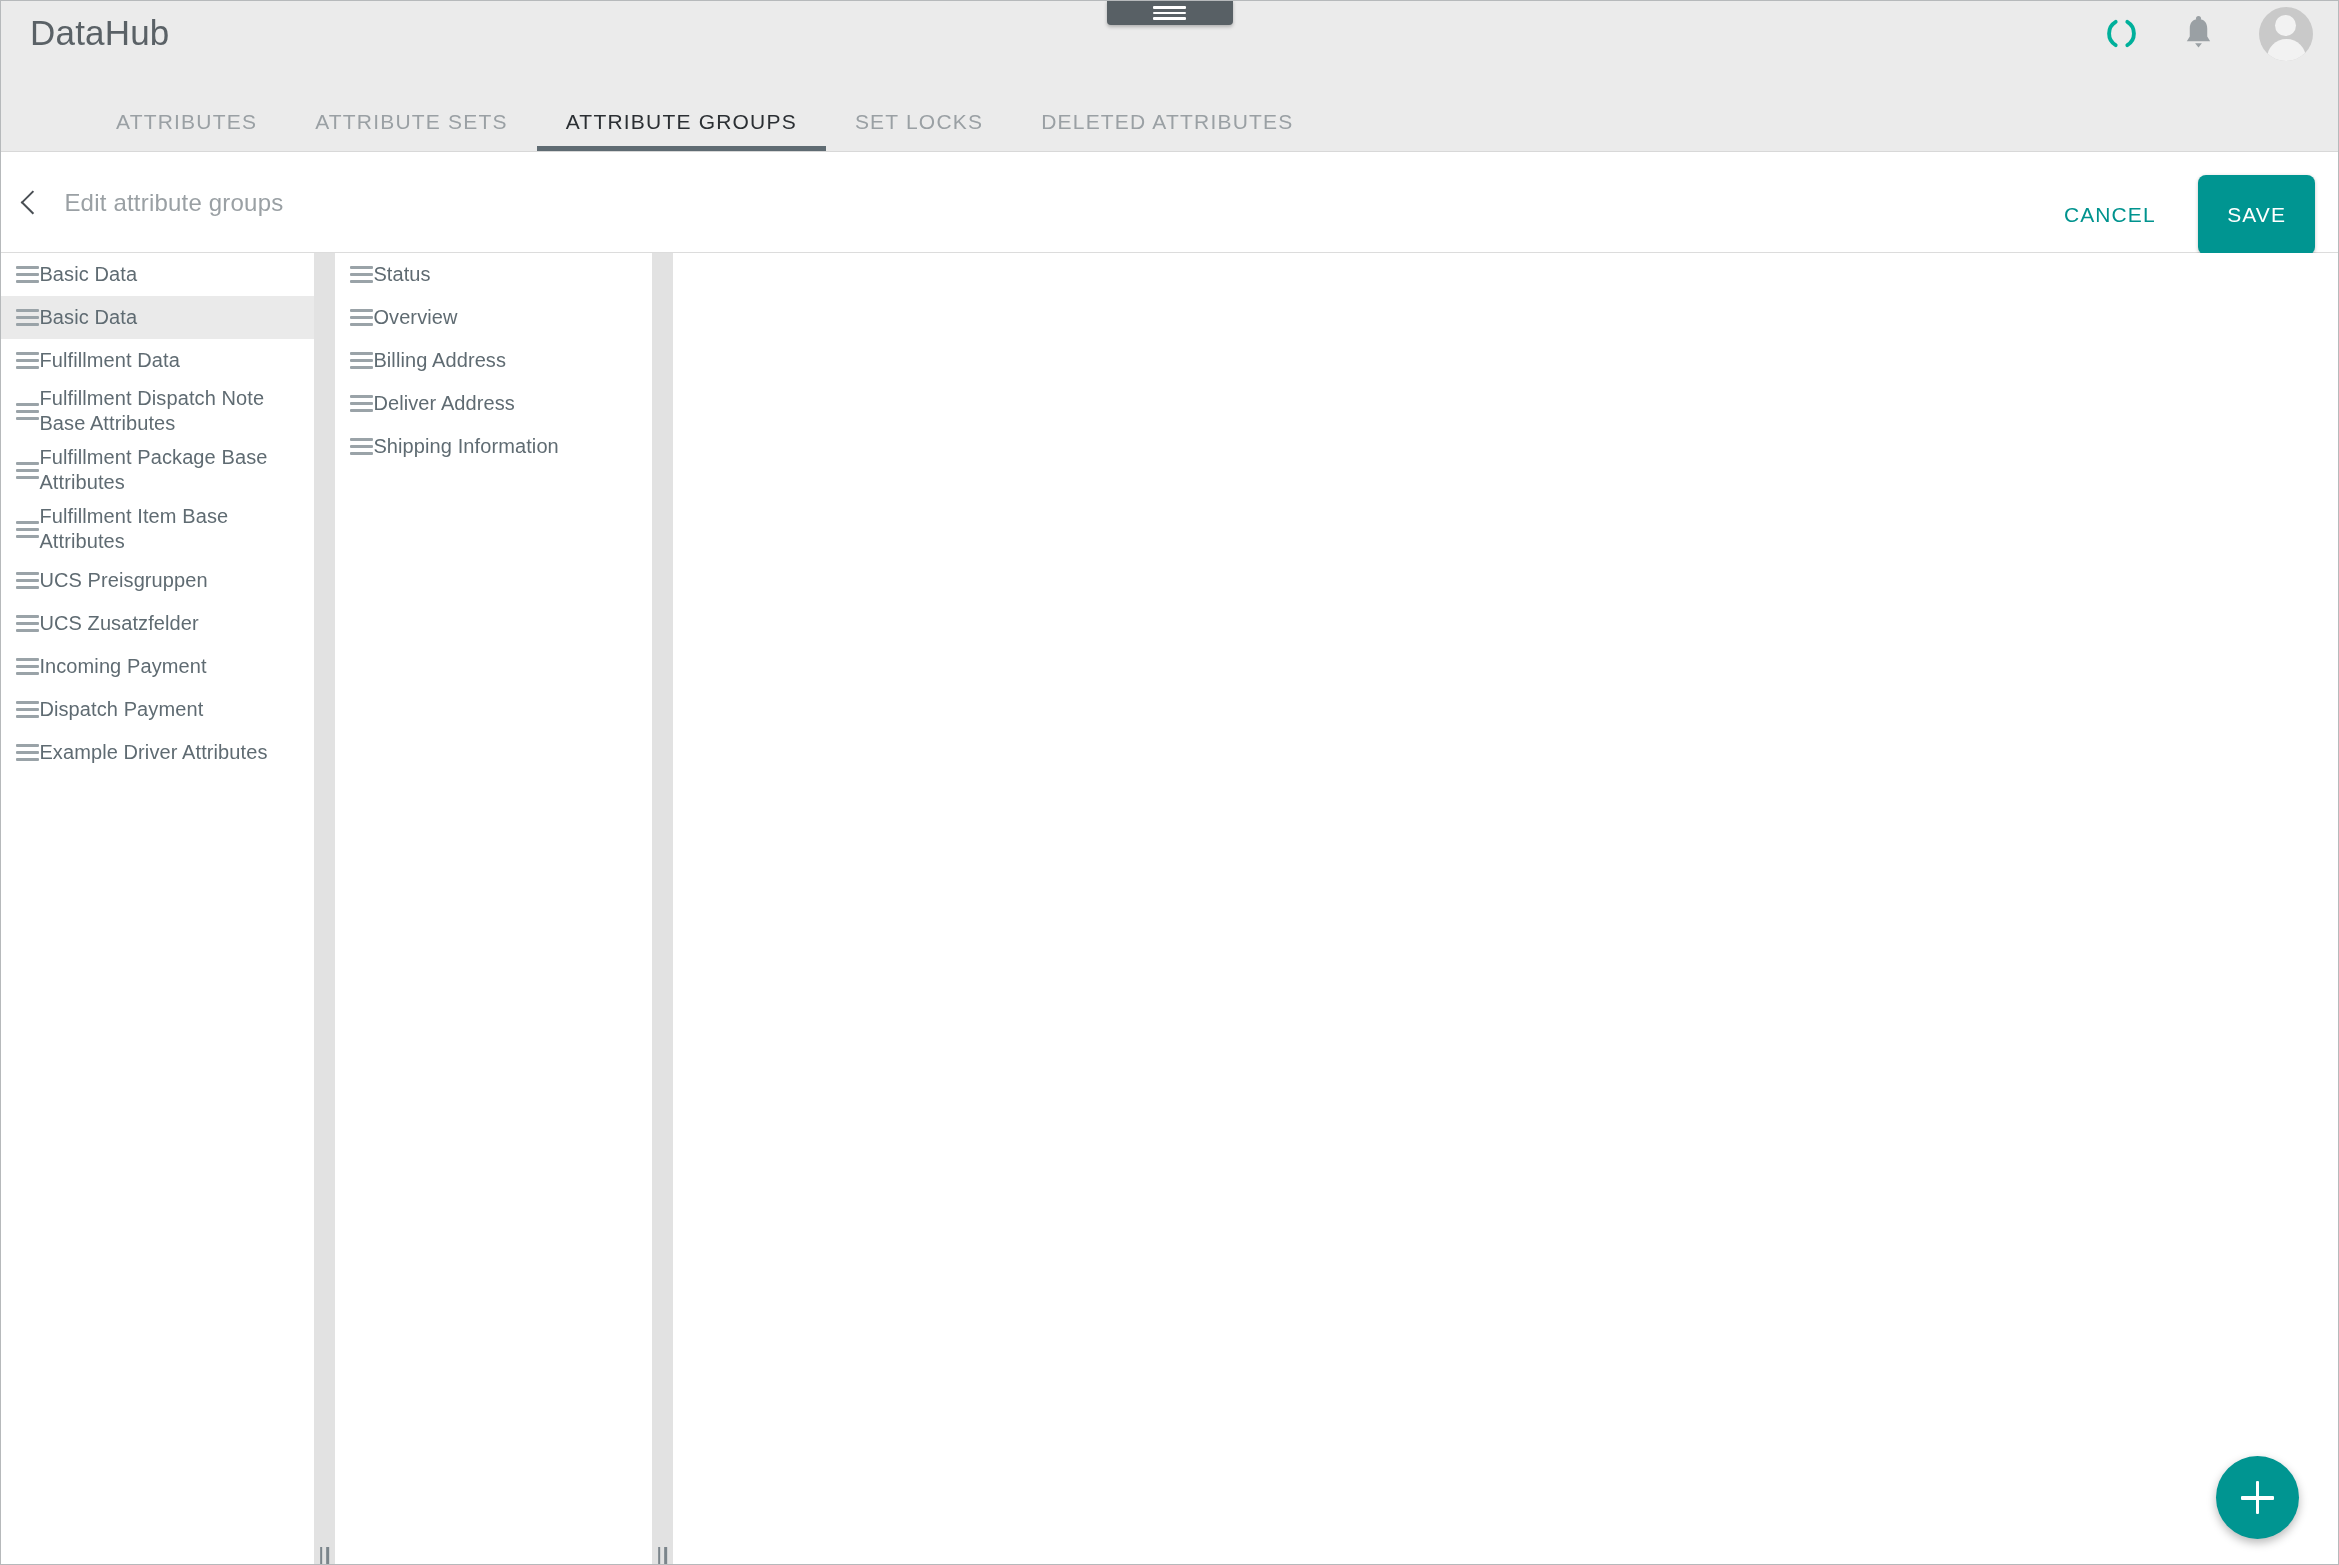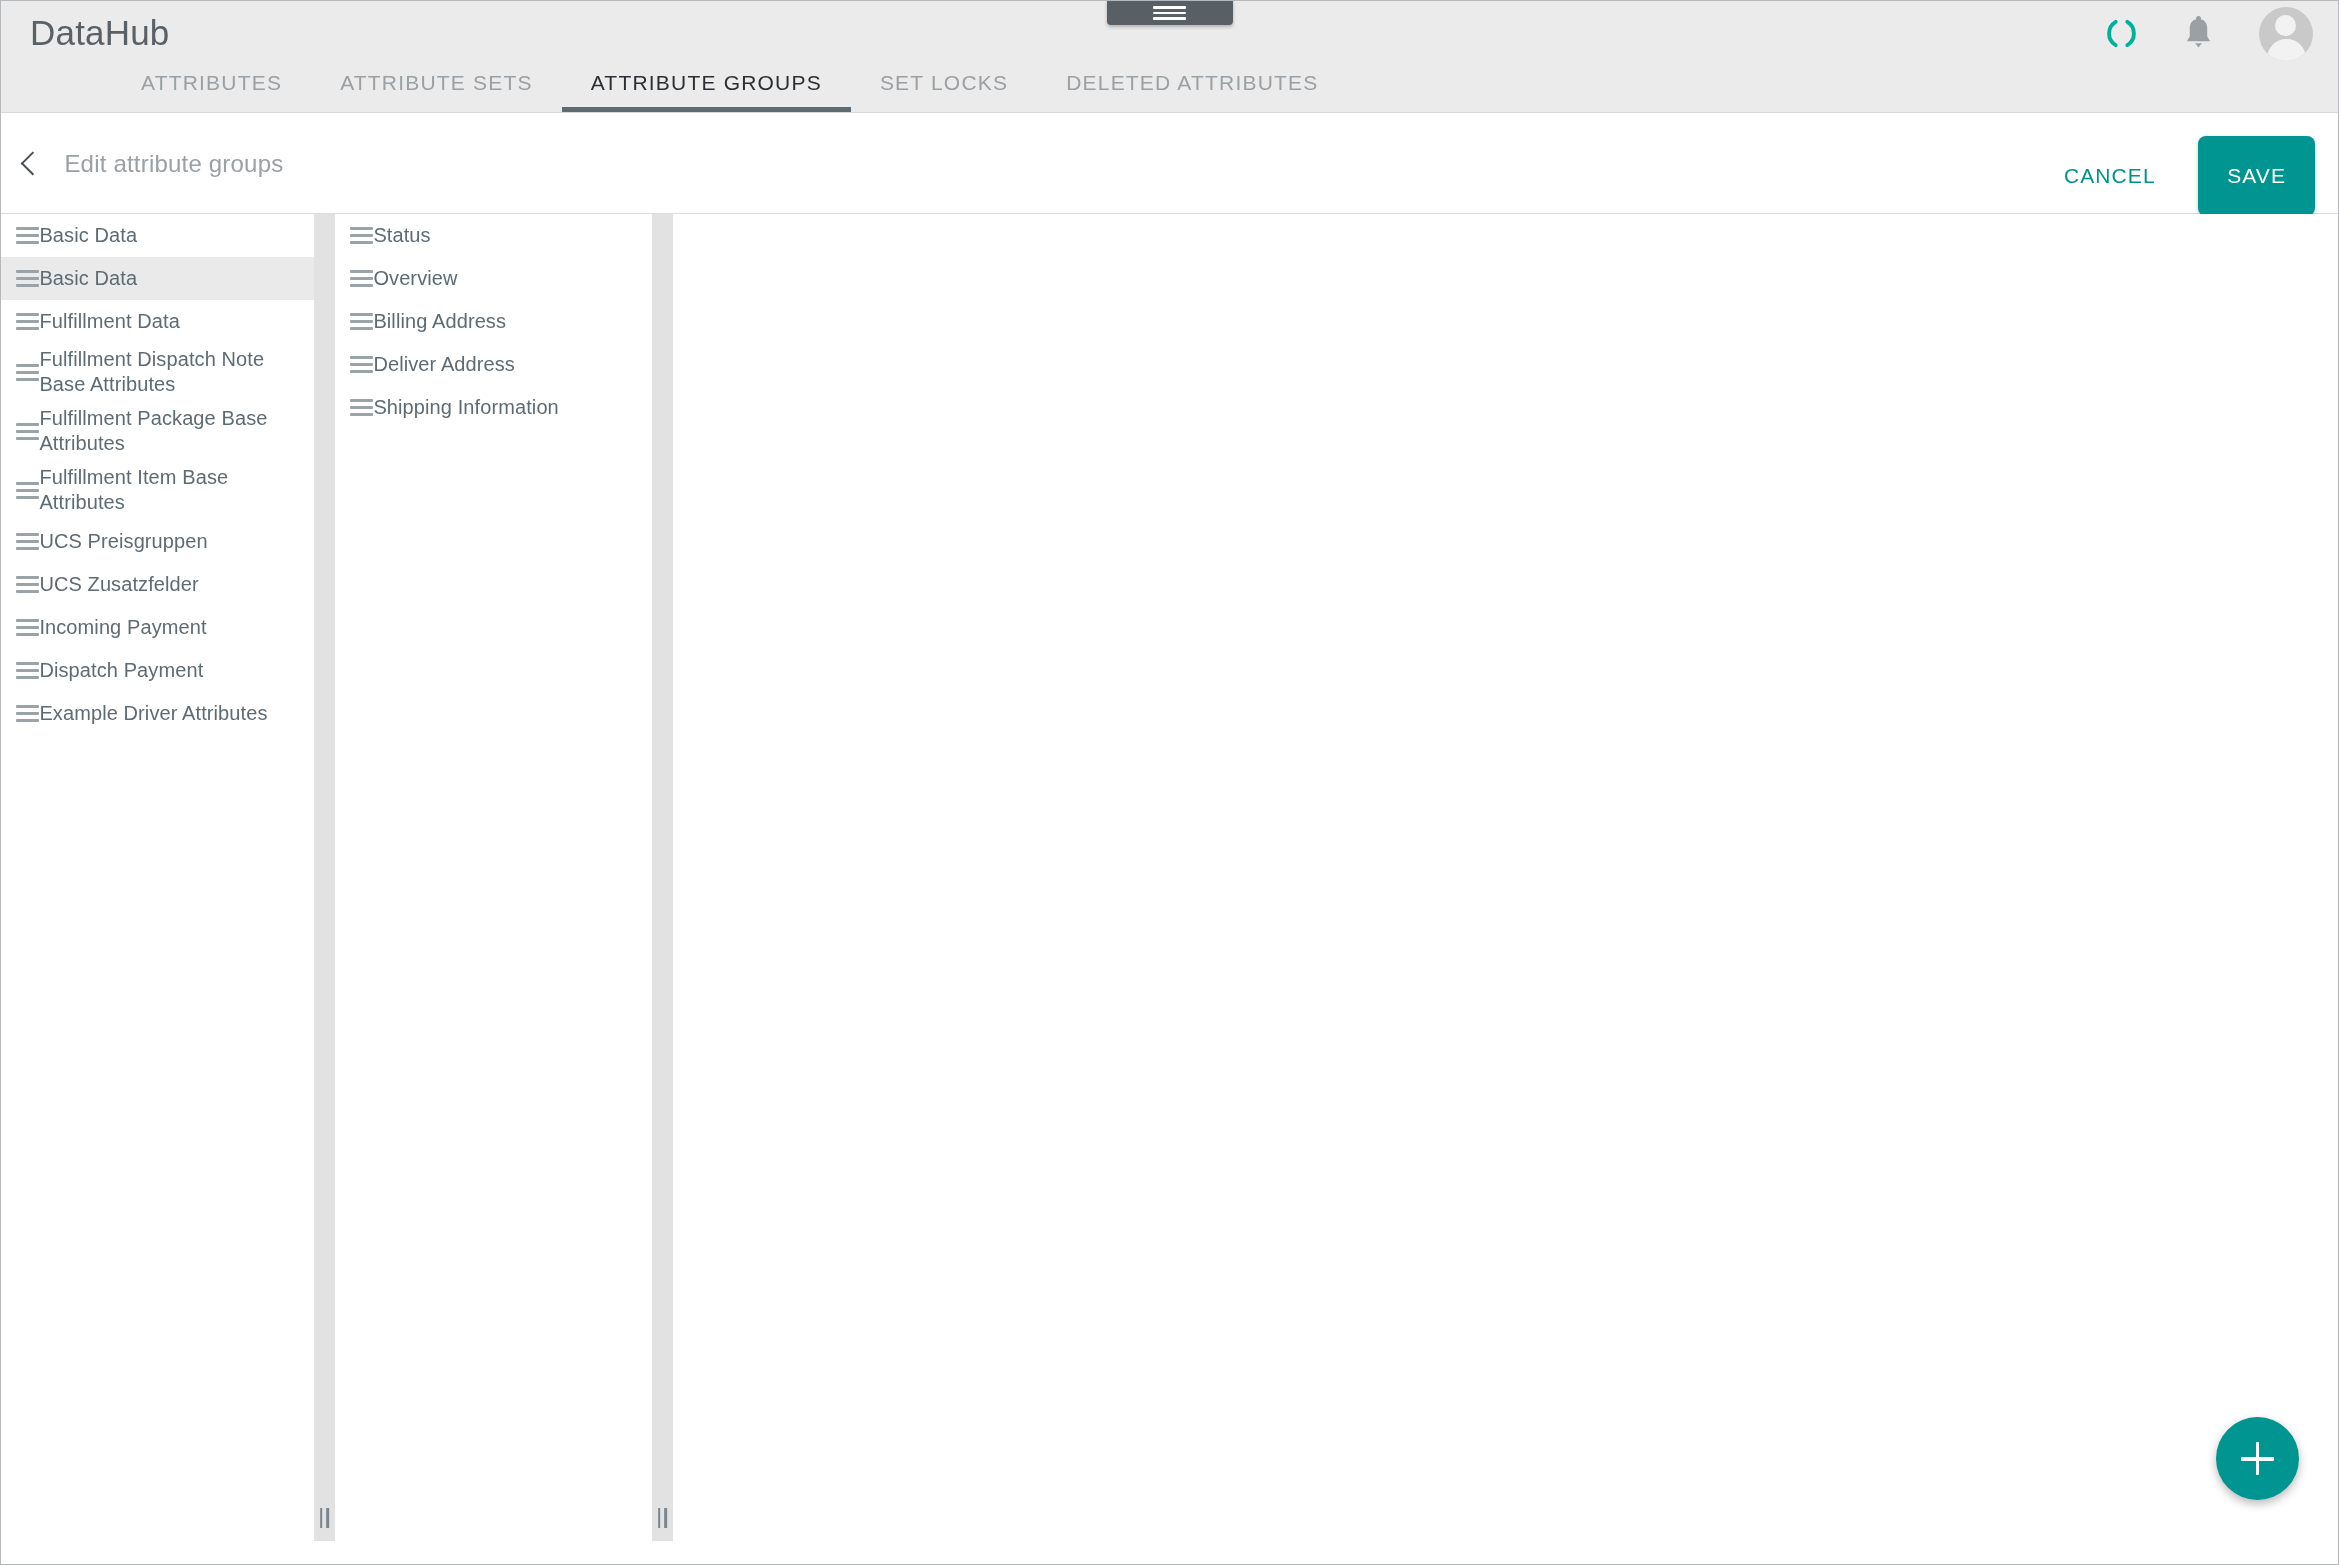--- a/index.html
+++ b/index.html
@@ -18,21 +18,21 @@
     width: 2339px;
     height: 1565px;
     border: 1px solid #b6b9bb;
     background: #ffffff;
     overflow: hidden;
   }
 
   
   .top-header {
     position: relative;
-    height: 112px;
+    height: 151px;
     background: #ebebeb;
     border-bottom: 1px solid #d8d8d8;
     padding-left: 28px;
   }
 
   .brand {
     position: absolute;
     left: 29px;
     top: 11.6px;
     font-size: 35px;
@@ -98,21 +98,21 @@
     position: absolute;
     width: 39px; height: 27px;
     border-radius: 19.3px 19.3px 0 0;
     background: #f2f2f2;
     left: 7.7px; top: 32px;
   }
 
   
   .tabs {
     position: absolute;
-    left: 111px;
+    left: 86px;
     bottom: 0;
     display: flex;
     align-items: flex-end;
     height: 64px;
     justify-content: space-between;
   }
   .tab {
     position: relative;
     padding: 0 29px 19.3px 29px;
     font-size: 21px;

